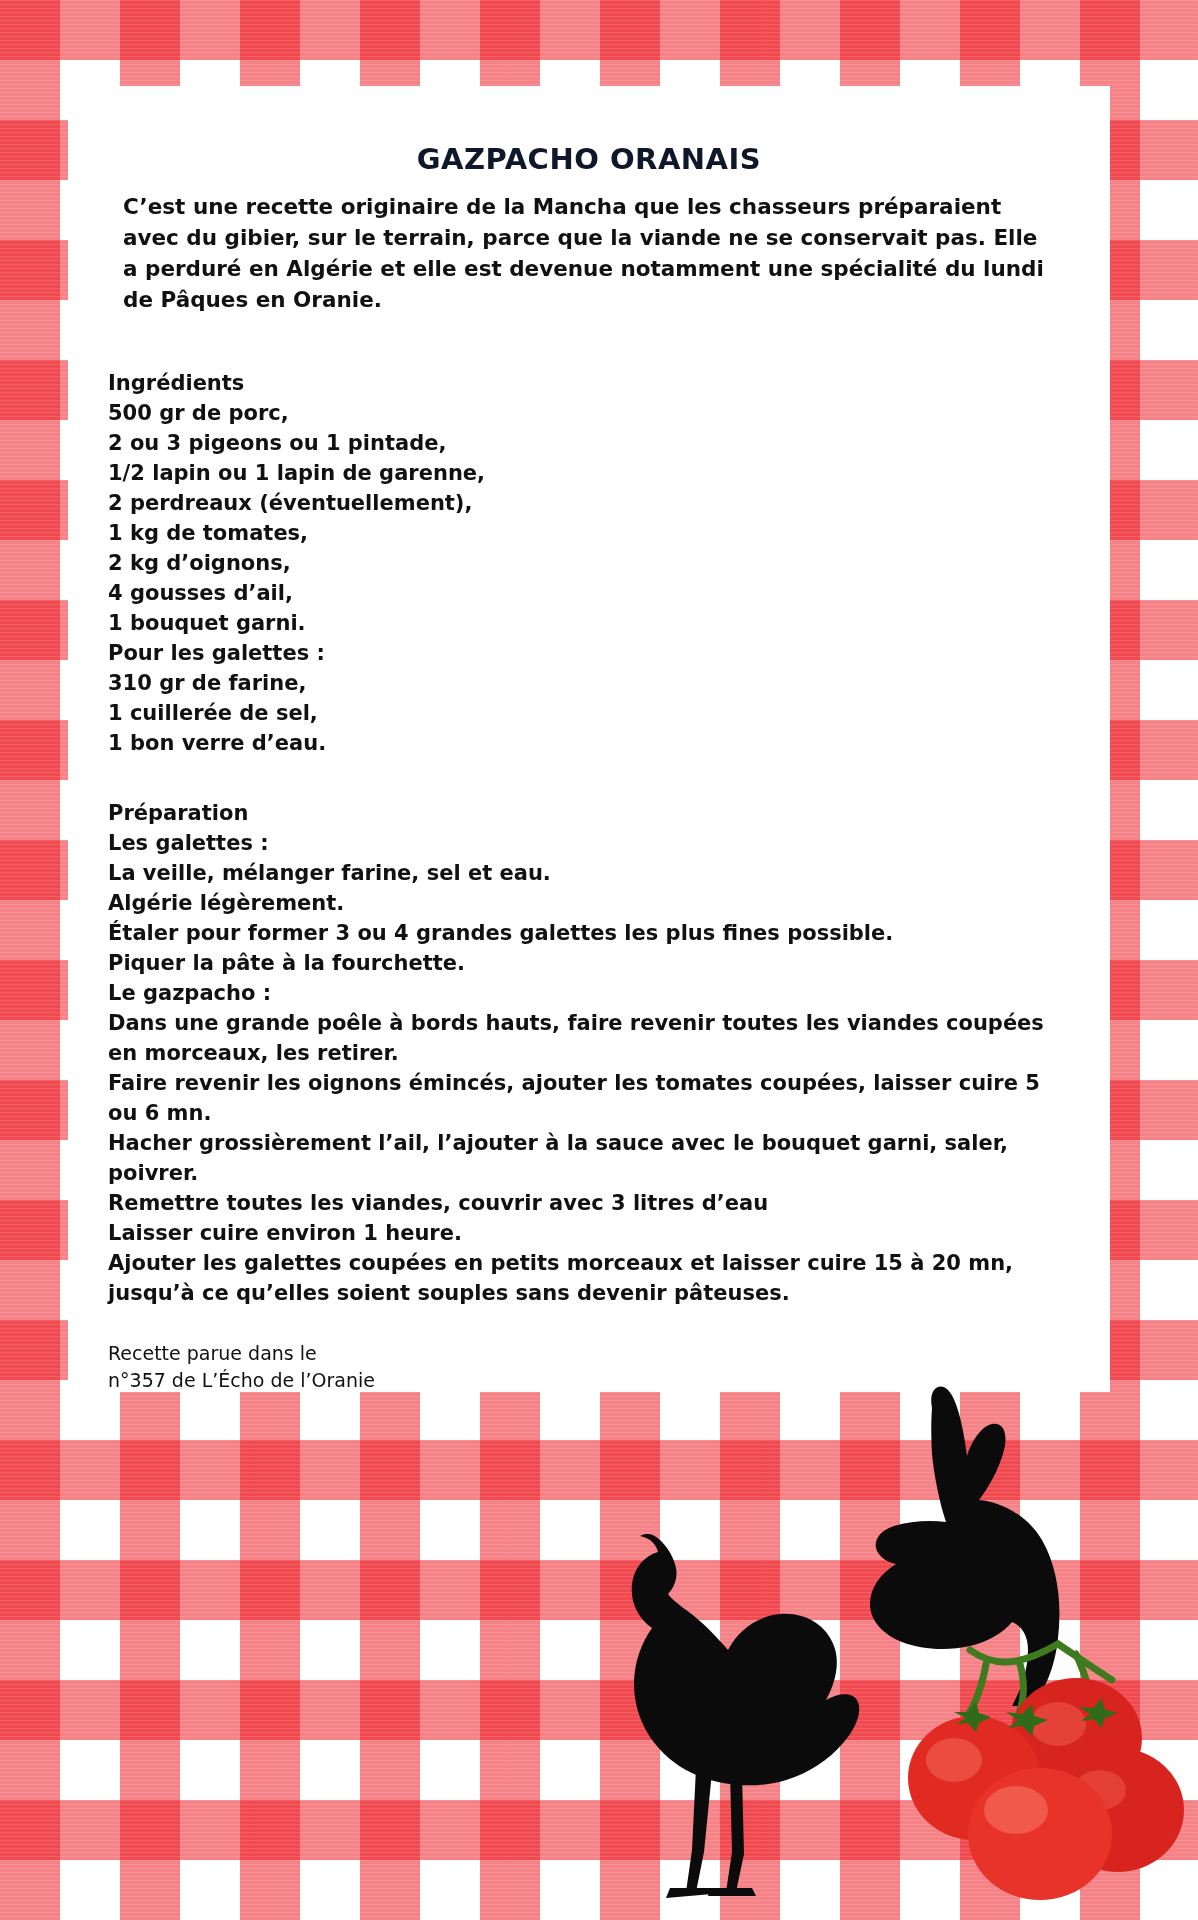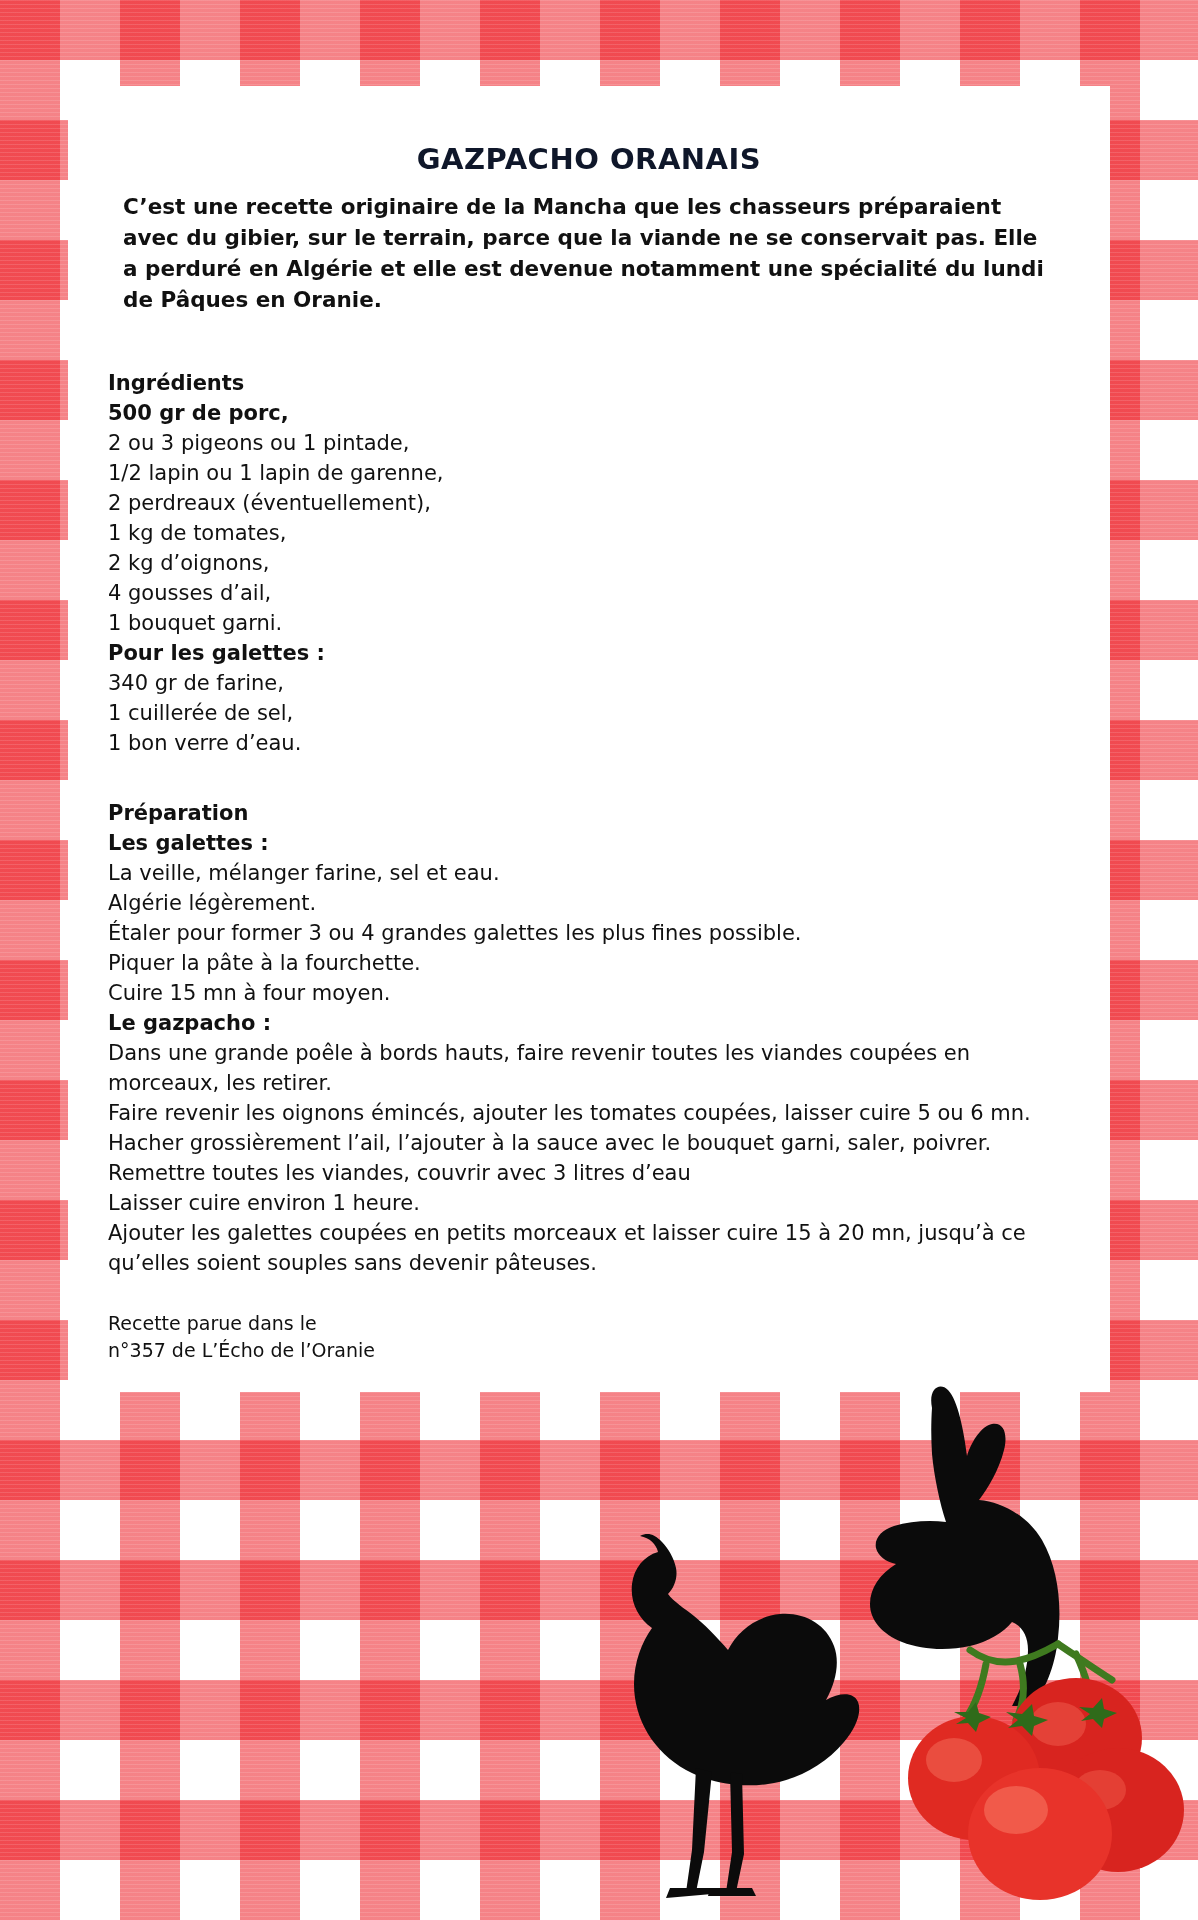--- a/index.html
+++ b/index.html
@@ -86,21 +86,21 @@
     font-size: 21px;
     font-weight: bold;
     line-height: 30px;
     color: #111111;
   }
 
   .line {
     font-size: 21px;
     line-height: 30px;
     color: #111111;
-    font-weight: normal;
+    font-weight: bold;
   }
 
   .line.bold {
     font-weight: bold;
   }
 
   .block {
     margin: 15px;
   }
 
@@ -162,37 +162,36 @@
         <div class="line">2 perdreaux (éventuellement),</div>
         <div class="line">1 kg de tomates,</div>
         <div class="line">2 kg d’oignons,</div>
         <div class="line">4 gousses d’ail,</div>
         <div class="line">1 bouquet garni.</div>
       </div>
 
       <div class="sub-head">Pour les galettes :</div>
 
       <div>
-        <div class="line">340 gr de farine,</div>
+        <div class="line">310 gr de farine,</div>
         <div class="line">1 cuillerée de sel,</div>
         <div class="line">1 bon verre d’eau.</div>
       </div>
 
       <div class="gap"></div>
 
       <div class="section-head" style="margin-top:14px;">Préparation</div>
 
       <div class="sub-head">Les galettes :</div>
 
       <div>
         <div class="line">La veille, mélanger farine, sel et eau.</div>
         <div class="line">Algérie légèrement.</div>
         <div class="line">Étaler pour former 3 ou 4 grandes galettes les plus fines possible.</div>
         <div class="line">Piquer la pâte à la fourchette.</div>
-        <div class="line">Cuire 15 mn à four moyen.</div>
       </div>
 
       <div class="sub-head">Le gazpacho :</div>
 
       <div>
         <div class="line">Dans une grande poêle à bords hauts, faire revenir toutes les viandes coupées en morceaux, les retirer.</div>
         <div class="line">Faire revenir les oignons émincés, ajouter les tomates coupées, laisser cuire 5 ou 6 mn.</div>
         <div class="line">Hacher grossièrement l’ail, l’ajouter à la sauce avec le bouquet garni, saler, poivrer.</div>
         <div class="line">Remettre toutes les viandes, couvrir avec 3 litres d’eau</div>
         <div class="line">Laisser cuire environ 1 heure.</div>

